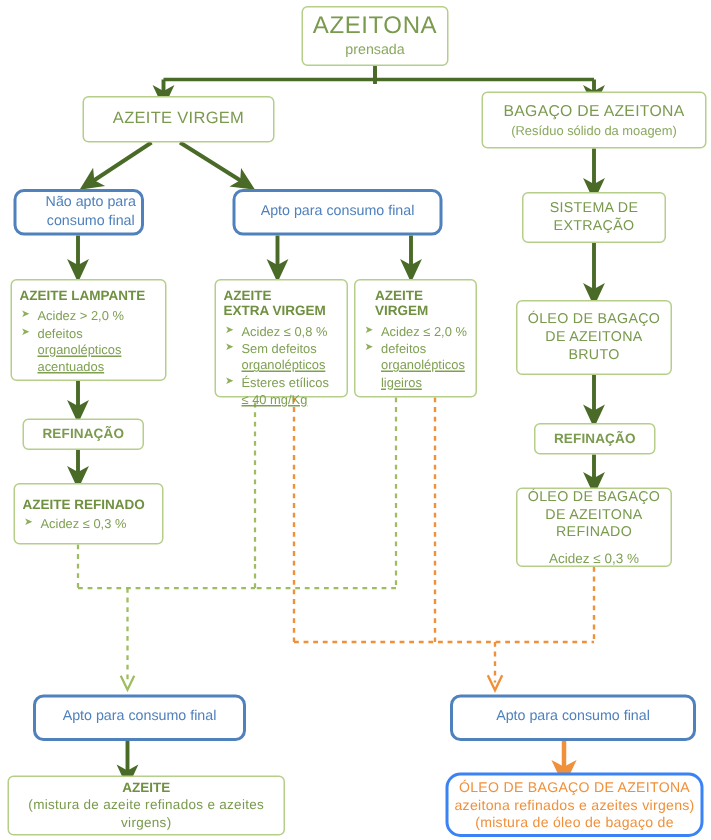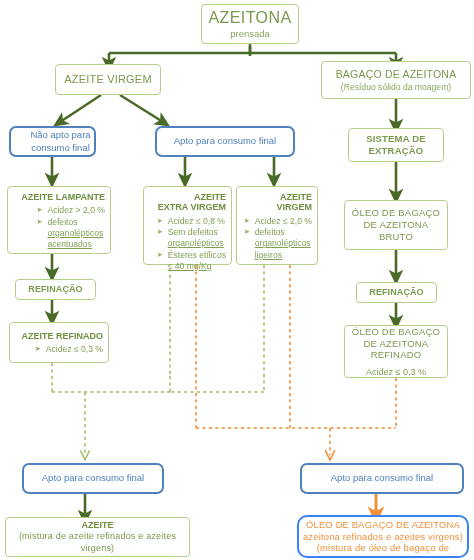--- a/index.html
+++ b/index.html
@@ -69,21 +69,21 @@
     font-weight:bold;
     letter-spacing:.1px;
     line-height:1.3;
   }
   .t-blue{
     font-size:9.5px;
     color:#4f81bd;
     line-height:1.35;
   }
   .listbox{
-    align-items:flex-end;
+    align-items:flex-start;
     justify-content:flex-start;
     padding:5px 5px 4px 5px;
   }
   .lb-head{
     font-size:9px;
     font-weight:bold;
     color:#6f9040;
     text-align:center;
     line-height:1.25;
     margin-bottom:2px;
@@ -183,39 +183,39 @@
     <g stroke="#f0903a" fill="none" stroke-width="3">
       <path d="M376,494 L376,515" marker-end="url(#ah-orange)"></path>
     </g>
   </svg>
 
   <div class="node green" style="left:201px; top:4px; width:98px; height:40px;">
     <div class="t-title">AZEITONA</div>
     <div class="t-sub">prensada</div>
   </div>
 
-  <div class="node green" style="left:55px; top:64px; width:106px; height:31px;">
+  <div class="node green" style="left:55px; top:64px; width:128px; height:31px;">
     <div class="t-cap" style="font-size:11px;">AZEITE VIRGEM</div>
   </div>
 
   <div class="node green" style="left:321px; top:61px; width:150px; height:38px;">
     <div class="t-cap" style="font-size:10.5px;">BAGAÇO DE AZEITONA</div>
     <div class="t-sub" style="font-size:8.6px;">(Resíduo sólido da moagem)</div>
   </div>
 
   <div class="node blue" style="left:9px; top:126px; width:87px; height:31px;padding-left:16px;">
     <div class="t-blue">Não apto para</div>
     <div class="t-blue">consumo final</div>
   </div>
 
   <div class="node blue" style="left:155px; top:126px; width:140px; height:31px;">
     <div class="t-blue">Apto para consumo final</div>
   </div>
 
-  <div class="node green" style="left:348px; top:128px; width:96px; height:34px;font-weight:bold;">
+  <div class="node green" style="left:348px; top:128px; width:96px; height:34px;">
     <div class="t-cap">SISTEMA DE</div>
     <div class="t-cap">EXTRAÇÃO</div>
   </div>
 
   <div class="node green listbox" style="left:7px; top:186px; width:104px; height:68px;">
     <div class="lb-head">AZEITE LAMPANTE</div>
     <ul class="specs">
       <li>Acidez &gt; 2,0 %</li>
       <li>defeitos</li>
       <li class="cont">organolépticos</li>

